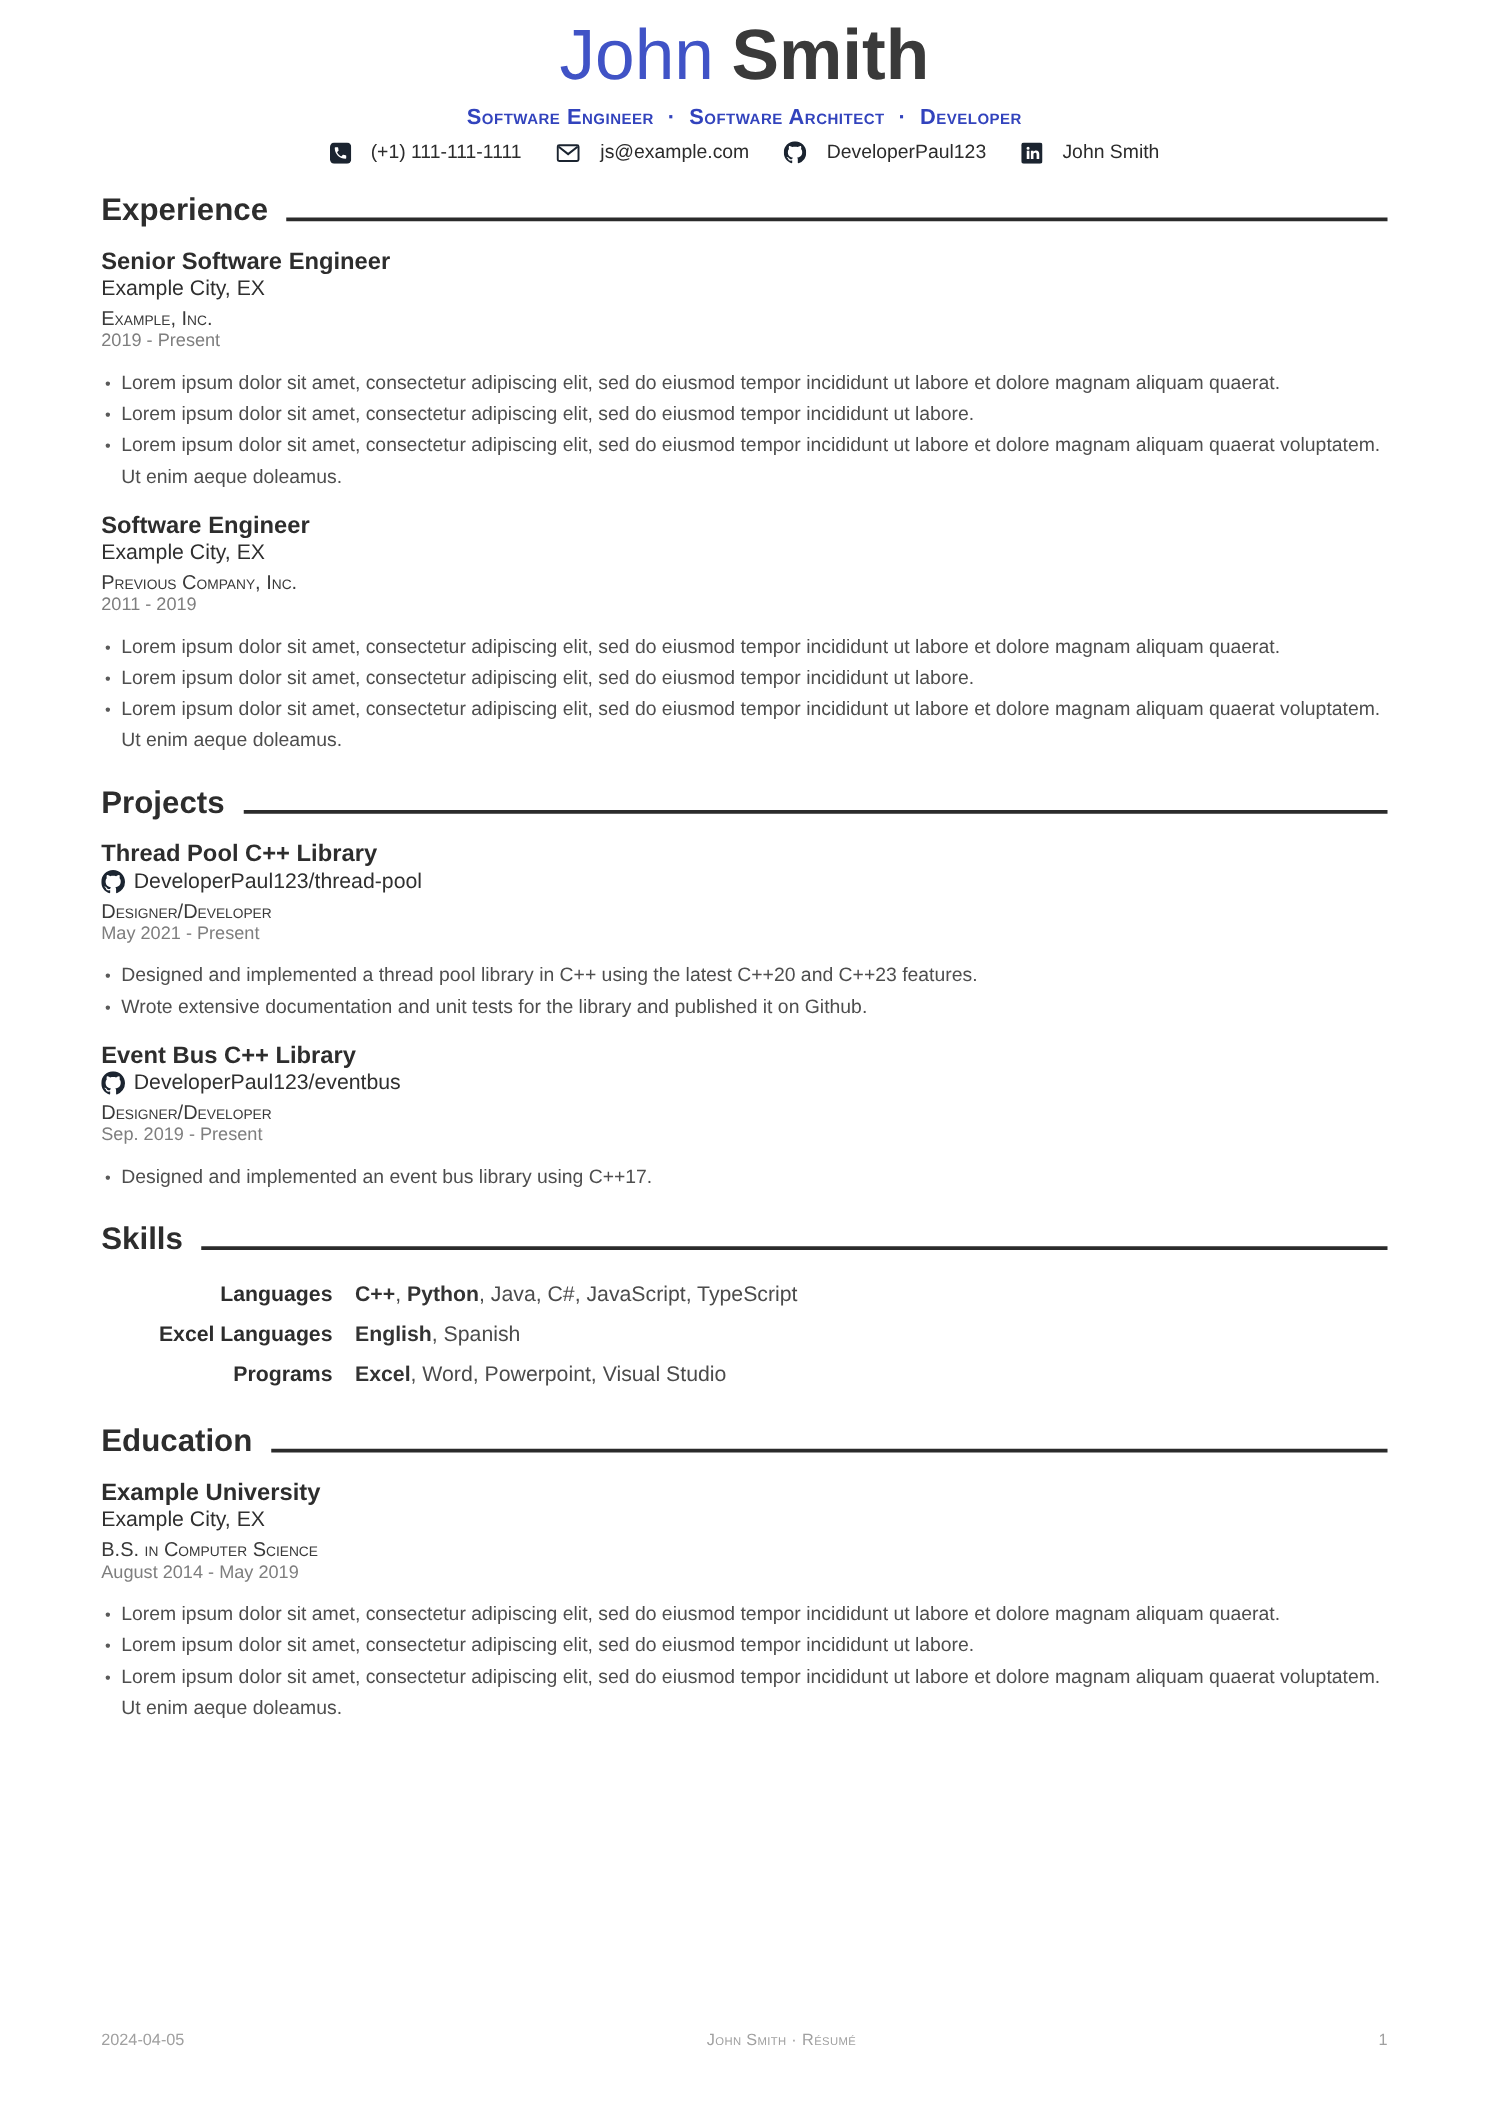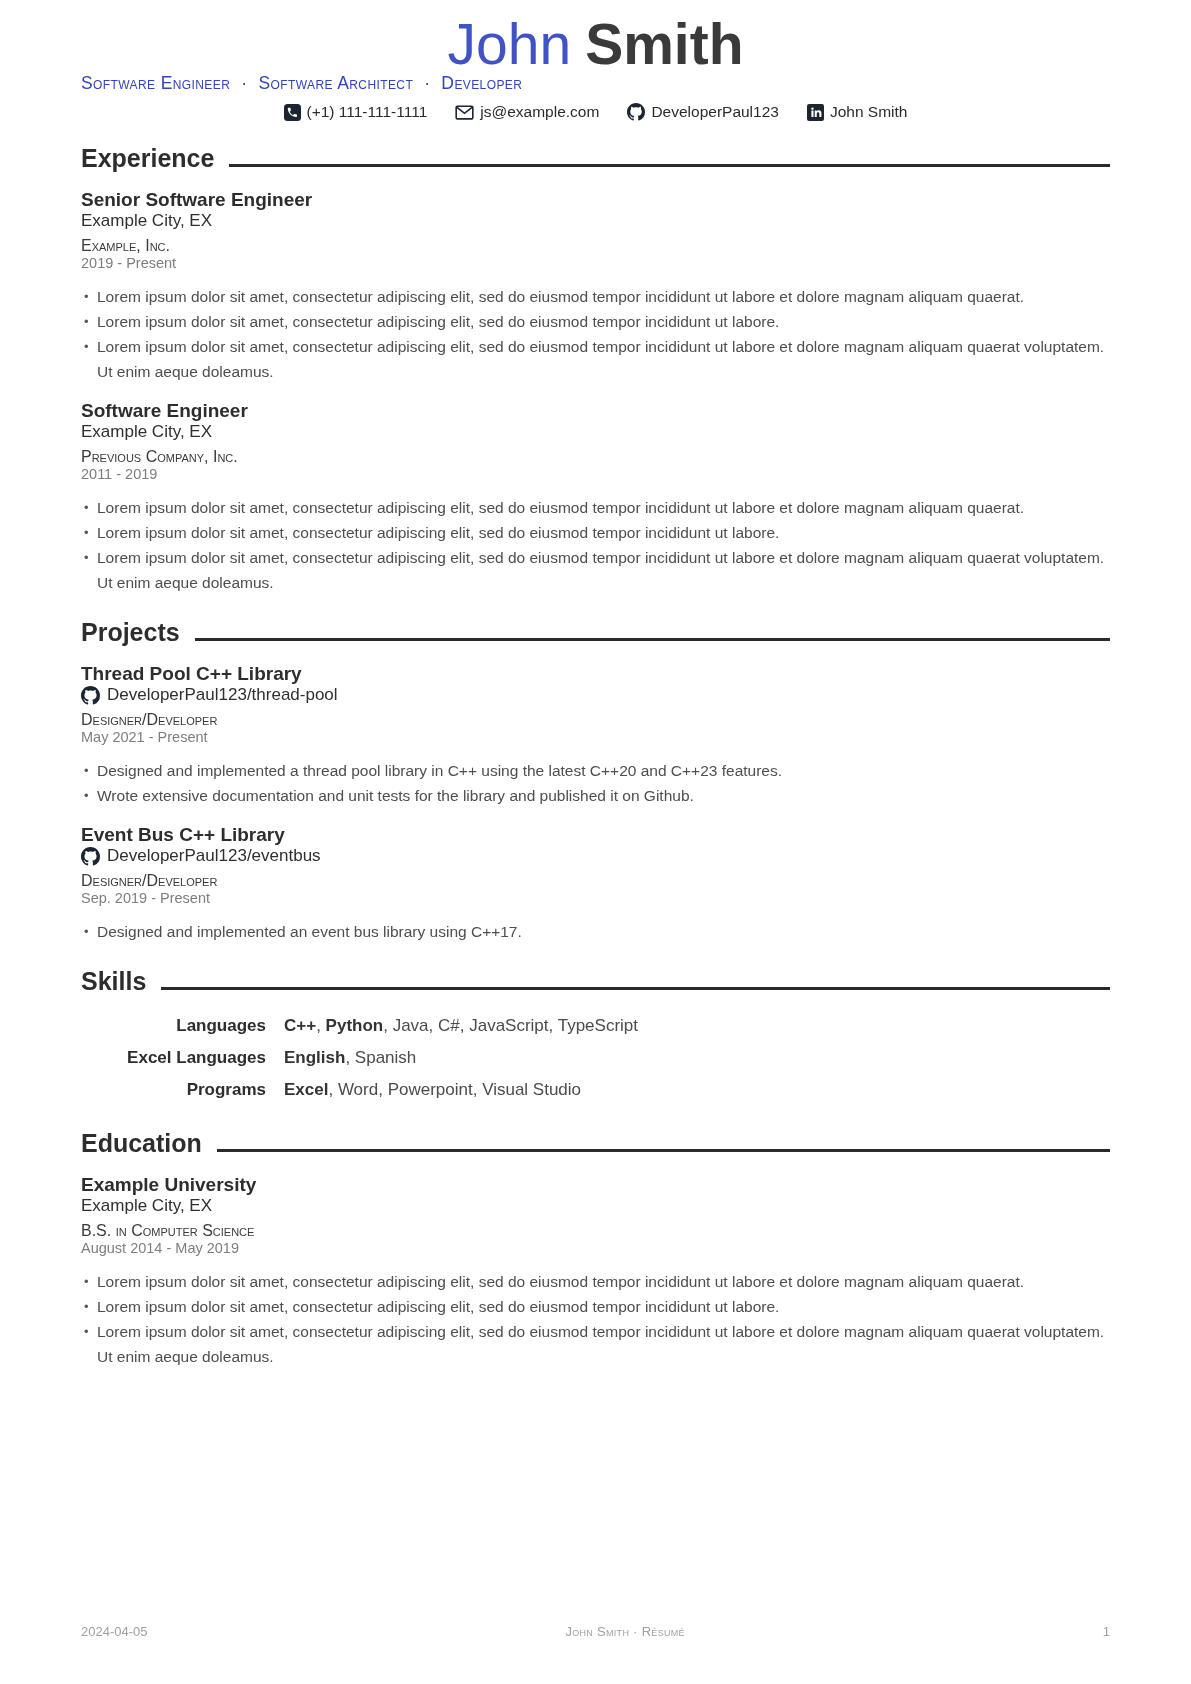--- a/index.html
+++ b/index.html
@@ -17,31 +17,32 @@
     background:#ffffff;color:#333;
     font-family:"Liberation Sans","DejaVu Sans",sans-serif;
   }
   .page{padding:16px 81px 0 81px;}
 
   
   .name{ text-align:center; font-size:57px; line-height:1.0; }
   .name .first{ color:#4053c6; font-weight:300; }
   .name .last{ color:#3a3a3a; font-weight:700; margin-left:14px; }
   .tagline{
-    text-align:left; 
+    text-align:center; margin-top:10px;
     color:var(--accent); font-size:17.5px; font-variant:small-caps;
     letter-spacing:0.4px;
+    font-weight:bold;
   }
   .tagline .sep{ margin:0 11px; }
   .address{ text-align:center; margin-top:8px; font-weight:700; font-size:16px; color:#2f2f2f; }
   .contact{
     display:flex; justify-content:center; align-items:center; gap:28px;
     margin-top:9px; font-size:15.5px; color:#2b2b2b;
   }
-  .contact-item{ display:flex; align-items:center; gap:6px; cursor:pointer; }
+  .contact-item{ display:flex; align-items:center; gap:16px; cursor:pointer; }
   .icon{ color:var(--icon); display:inline-flex; align-items:center; }
 
   
   .section-heading{ display:flex; align-items:center; margin-top:22px; }
   .section-heading .stitle{ font-size:25px; font-weight:700; color:var(--heading); line-height:1.2; white-space:nowrap; }
   .section-heading .rule{ flex:1; height:3px; background:#2b2b2b; margin-left:15px; transform:translateY(7px); }
 
   .entry{ margin-top:16px; }
   .entry-row{ display:flex; justify-content:space-between; align-items:baseline;flex-direction:column; }
   .entry-title{ font-size:19px; font-weight:700; color:var(--heading); }

